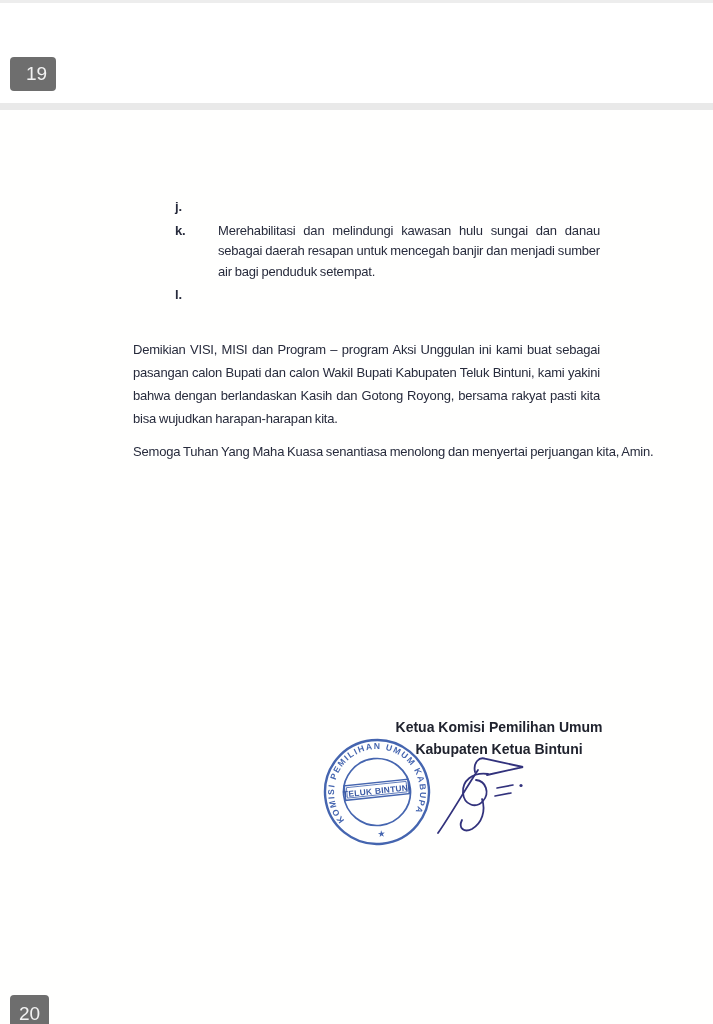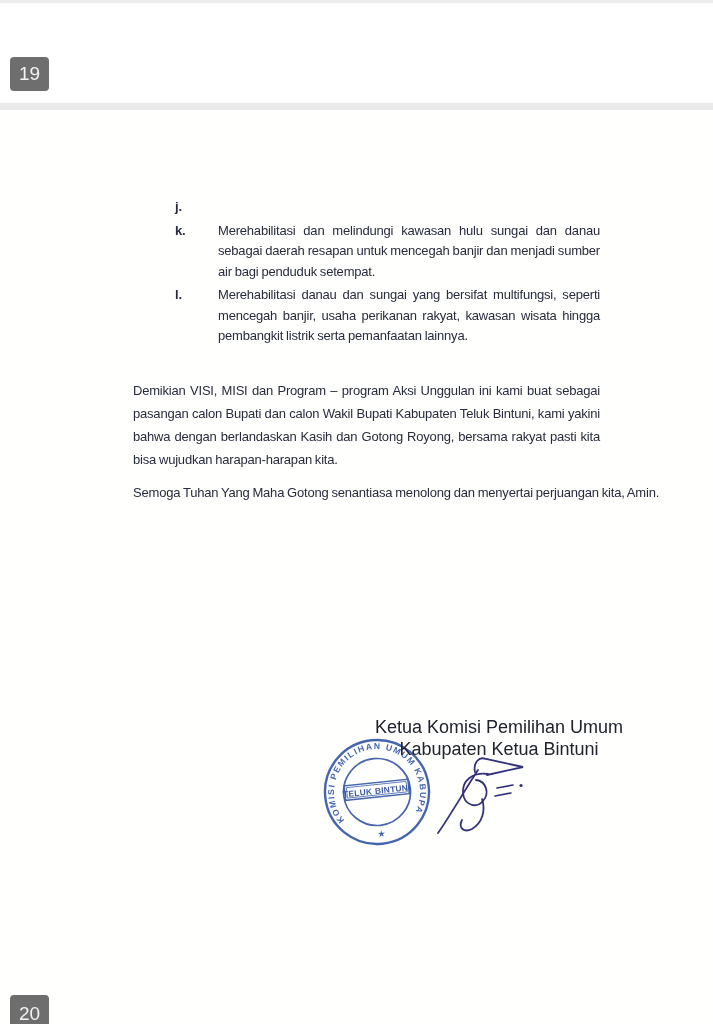--- a/index.html
+++ b/index.html
@@ -7,33 +7,33 @@
     position:relative; width:713px; height:1024px; overflow:hidden;
     background:#ffffff; font-family:"Liberation Sans", sans-serif;
   }
   .top-hairline { position:absolute; top:0; left:0; width:713px; height:3px; background:#ededed; }
   .page-break-band { position:absolute; top:103px; left:0; width:713px; height:7px; background:#e9e9e9; }
   .page-badge {
     position:absolute; left:10px; width:39px; height:34px; background:#6e6e6e;
     border-radius:4px; color:#f3f3f3; font-size:19px;
     display:flex; align-items:center; justify-content:center;
   }
-  .badge-prev { top:57px; }
+  .badge-prev { top:57px;padding-left:7px; }
   .badge-next { top:995px; height:38px; }
   .doc-page { position:absolute; top:110px; left:0; width:713px; height:914px; background:#fffffe; color:#272b3c; }
 
   .doc-body { position:absolute; left:133px; top:87px; width:467px; font-size:13px; letter-spacing:-0.2px; }
   .list-item { display:flex; margin-left:42px; margin-bottom:3px; line-height:20.5px; }
   .list-label { width:43px; flex:none; font-weight:bold; }
   .list-text { flex:1; text-align:justify; word-spacing:-0.5px; }
   .para { margin-top:32px; line-height:23px; text-align:justify; word-spacing:-0.5px; }
   .para-prayer { margin-top:10px; line-height:23px; white-space:nowrap; }
 
   .sign-title { position:absolute; left:372px; top:606px; width:254px; text-align:center;
-    font-size:18px; line-height:22px; color:#20232e; z-index:2; }
+    font-size:14px; line-height:22px; color:#20232e; z-index:2;font-weight:bold; }
   .stamp { position:absolute; left:320px; top:626px; z-index:1; opacity:0.94; }
   .sig { position:absolute; left:428px; top:640px; z-index:3; }
   .sign-name { position:absolute; left:356px; top:717px; width:286px; text-align:center;
     font-size:14px; font-weight:600; color:#23252e; z-index:2; letter-spacing:0.2px; }
 </style>
 </head>
 <body>
 
 <div class="screen">
 
@@ -51,25 +51,24 @@
 
       <div class="list-item">
         <div class="list-label">j.</div>
       </div>
       <div class="list-item">
         <div class="list-label">k.</div>
         <div class="list-text">Merehabilitasi dan melindungi kawasan hulu sungai dan danau sebagai daerah resapan untuk mencegah banjir dan menjadi sumber air bagi penduduk setempat.</div>
       </div>
       <div class="list-item">
         <div class="list-label">l.</div>
-        <div class="list-text">Merehabilitasi danau dan sungai yang bersifat multifungsi, seperti mencegah banjir, usaha perikanan rakyat, kawasan wisata hingga pembangkit listrik serta pemanfaatan lainnya.</div>
       </div>
 
       <div class="para">Demikian VISI, MISI dan Program – program  Aksi Unggulan ini kami buat sebagai pasangan calon Bupati dan calon Wakil Bupati Kabupaten Teluk Bintuni, kami yakini bahwa dengan berlandaskan Kasih dan Gotong Royong, bersama rakyat pasti kita bisa wujudkan harapan-harapan kita.</div>
-      <div class="para para-prayer">Semoga Tuhan Yang Maha Gotong senantiasa menolong dan menyertai perjuangan kita, Amin.</div>
+      <div class="para para-prayer">Semoga Tuhan Yang Maha Kuasa senantiasa menolong dan menyertai perjuangan kita, Amin.</div>
     </div>
 
     <div class="sign-title">
       <div>Ketua Komisi Pemilihan Umum</div>
       <div>Kabupaten Ketua Bintuni</div>
     </div>
 
     <svg class="stamp" width="114" height="112" viewBox="0 0 114 112">
       <g transform="rotate(-6 57 56)">
         <circle cx="57" cy="56" r="52" fill="none" stroke="#3a5cab" stroke-width="2.4"></circle>

